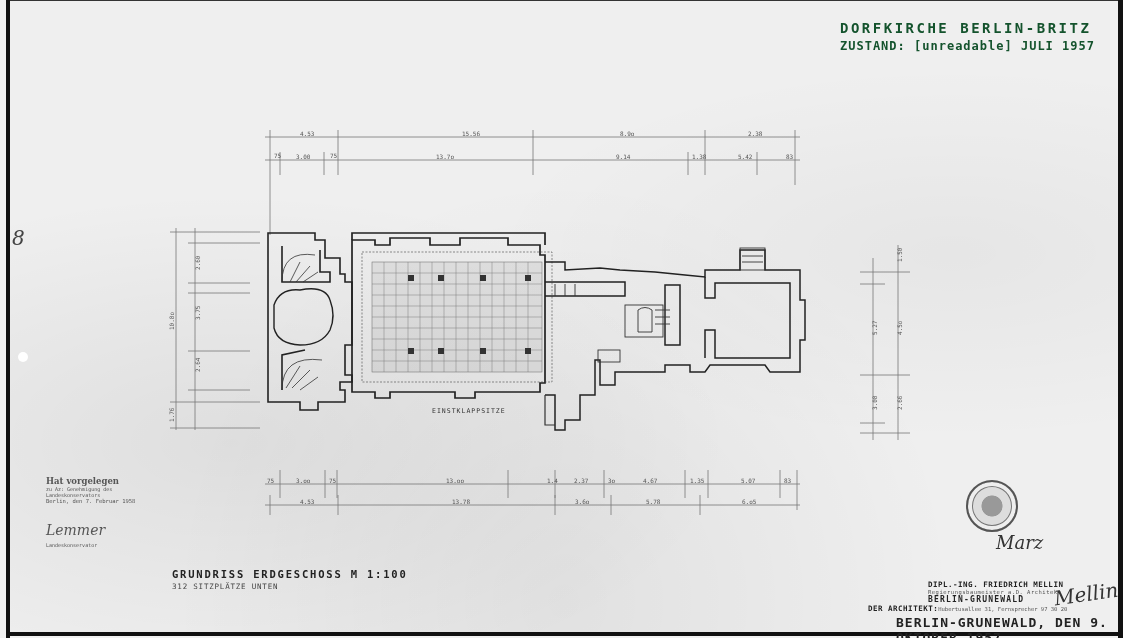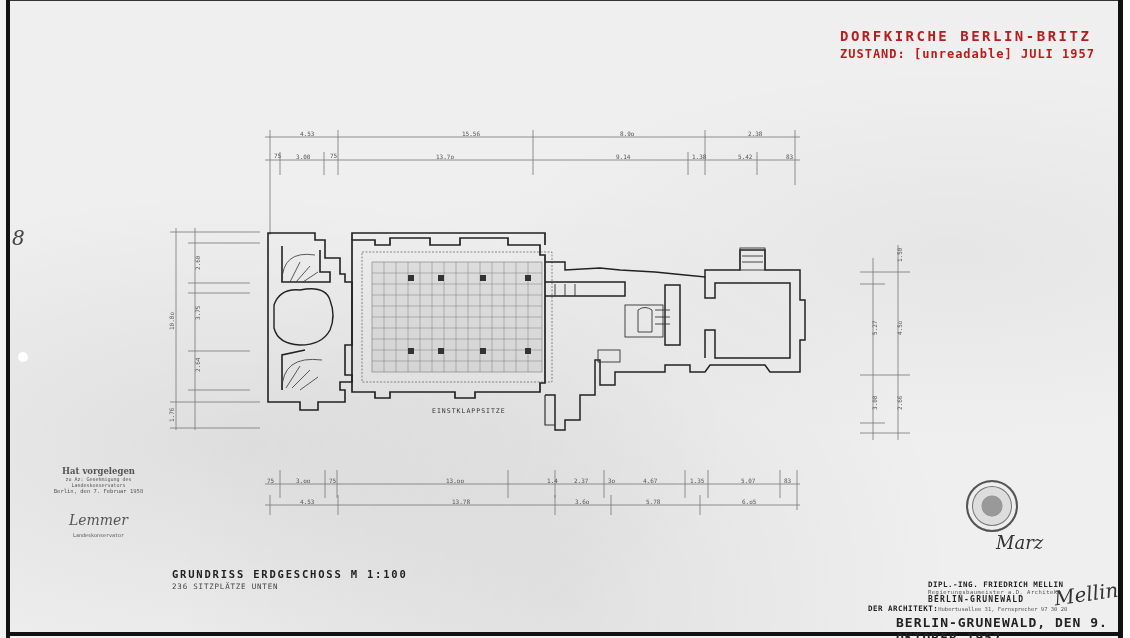--- a/index.html
+++ b/index.html
@@ -19,39 +19,39 @@
         radial-gradient(ellipse at 85% 40%, rgba(0,0,0,0.04), transparent 35%),
         radial-gradient(ellipse at 50% 95%, rgba(0,0,0,0.06), transparent 50%),
         #efefef;
     }
     .border-left { position:absolute; left:6px; top:0; width:4px; height:638px; background:#111; }
     .border-right { position:absolute; left:1118px; top:0; width:5px; height:638px; background:#111; }
     .border-right-outer { position:absolute; left:1123px; top:0; width:7px; height:638px; background:#fff; }
     .border-bottom { position:absolute; left:6px; top:632px; width:1117px; height:4px; background:#111; }
     .border-top { position:absolute; left:6px; top:0; width:1117px; height:1px; background:#333; }
 
-    .title-block { position:absolute; left:840px; top:28px; color:#b91c1c; }
+    .title-block { position:absolute; left:840px; top:20px; color:#14532d; }
     .title-main { font-size: 14px; letter-spacing: 2.5px; font-weight: bold; }
     .title-sub { font-size: 12px; letter-spacing: 1px; margin-top: 3px; font-weight: bold; }
 
     .plan-caption { position:absolute; left:172px; top:568px; color:#222; }
     .plan-caption-main { font-size: 10.5px; letter-spacing: 1.8px; font-weight:bold; }
     .plan-caption-sub { font-size: 7.5px; letter-spacing: 0.8px; margin-top: 2px; color:#444; }
 
     .architect-block { position:absolute; left:868px; top:580px; color:#222; }
     .arch-line { font-size: 7.5px; font-weight: bold; letter-spacing: 0.5px; white-space: nowrap; }
     .arch-name { padding-left: 60px; }
     .arch-title { padding-left: 60px; font-size: 5.5px; color:#555; font-weight:normal; }
     .arch-city { padding-left: 60px; font-size: 8px; letter-spacing: 1.2px; }
     .arch-label-row { display:flex; align-items: baseline; gap: 0; }
     .arch-addr { font-size: 5.5px; color:#555; font-weight:normal; }
     .arch-date { font-size: 13px; letter-spacing: 1px; font-weight: bold; margin-top: 2px; padding-left: 28px;}
     .arch-sign { position:absolute; left: 186px; top: 2px; font-family: "DejaVu Serif", serif; font-style: italic; font-size: 20px; color:#333; transform: rotate(-8deg); }
 
-    .stamp-left { position:absolute; left:46px; top:466px; color:#555; text-align:center; width:105px; }
+    .stamp-left { position:absolute; left:46px; top:476px; color:#555; text-align:left; width:105px; }
     .stamp-left .s1 { font-size: 8.5px; font-weight:bold; font-family:"DejaVu Serif", serif; }
     .stamp-left .s2 { font-size: 5px; }
     .stamp-left .s3 { font-size: 5px; }
     .stamp-left .s4 { font-size: 5.5px; }
     .stamp-left .s5 { font-size: 14px; font-style: italic; font-family:"DejaVu Serif", serif; margin-top:18px; }
     .stamp-left .s6 { font-size: 5px; margin-top: 4px; }
 
     .seal { position:absolute; left:966px; top:480px; width:48px; height:48px; border-radius:50%;
             border: 2px solid #555; box-shadow: inset 0 0 0 4px #eee, inset 0 0 0 5px #777;
             background: radial-gradient(circle, #999 0 30%, #ddd 32% 100%); }
@@ -270,21 +270,21 @@
     </g>
     <g stroke="#333" stroke-width="1.2" fill="none">
       <path d="M545 395 L545 425 L555 425"></path>
     </g>
 
     <text class="note-text" x="432" y="413">EINSTKLAPPSITZE</text>
   </svg>
 
   <div class="plan-caption">
     <div class="plan-caption-main">GRUNDRISS ERDGESCHOSS M 1:100</div>
-    <div class="plan-caption-sub">236 SITZPLÄTZE UNTEN</div>
+    <div class="plan-caption-sub">312 SITZPLÄTZE UNTEN</div>
   </div>
 
   <div class="stamp-left">
     <div class="s1">Hat vorgelegen</div>
     <div class="s2">zu Az: Genehmigung des</div>
     <div class="s3">Landeskonservators</div>
     <div class="s4">Berlin, den 7. Februar 1958</div>
     <div class="s5">Lemmer</div>
     <div class="s6">Landeskonservator</div>
   </div>

